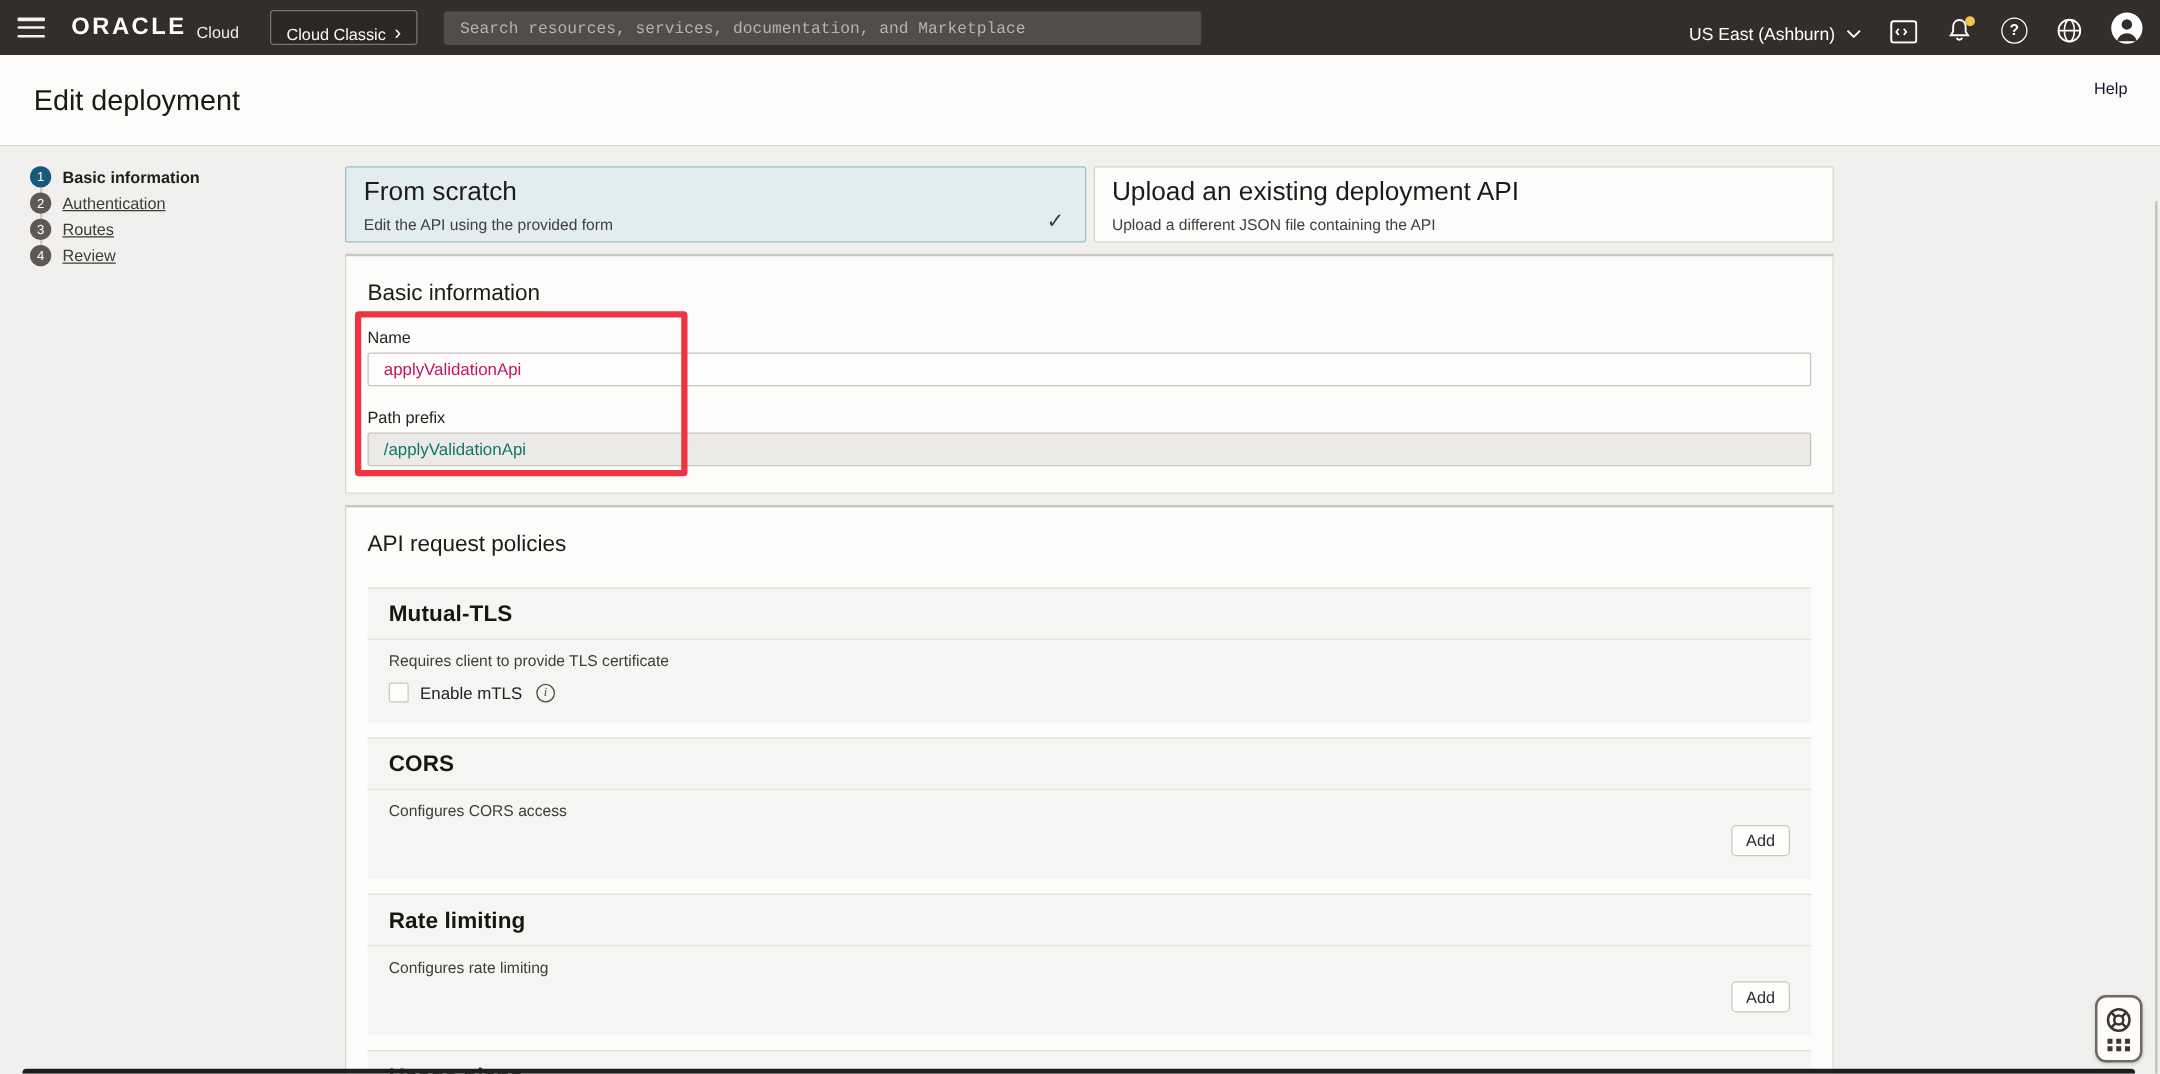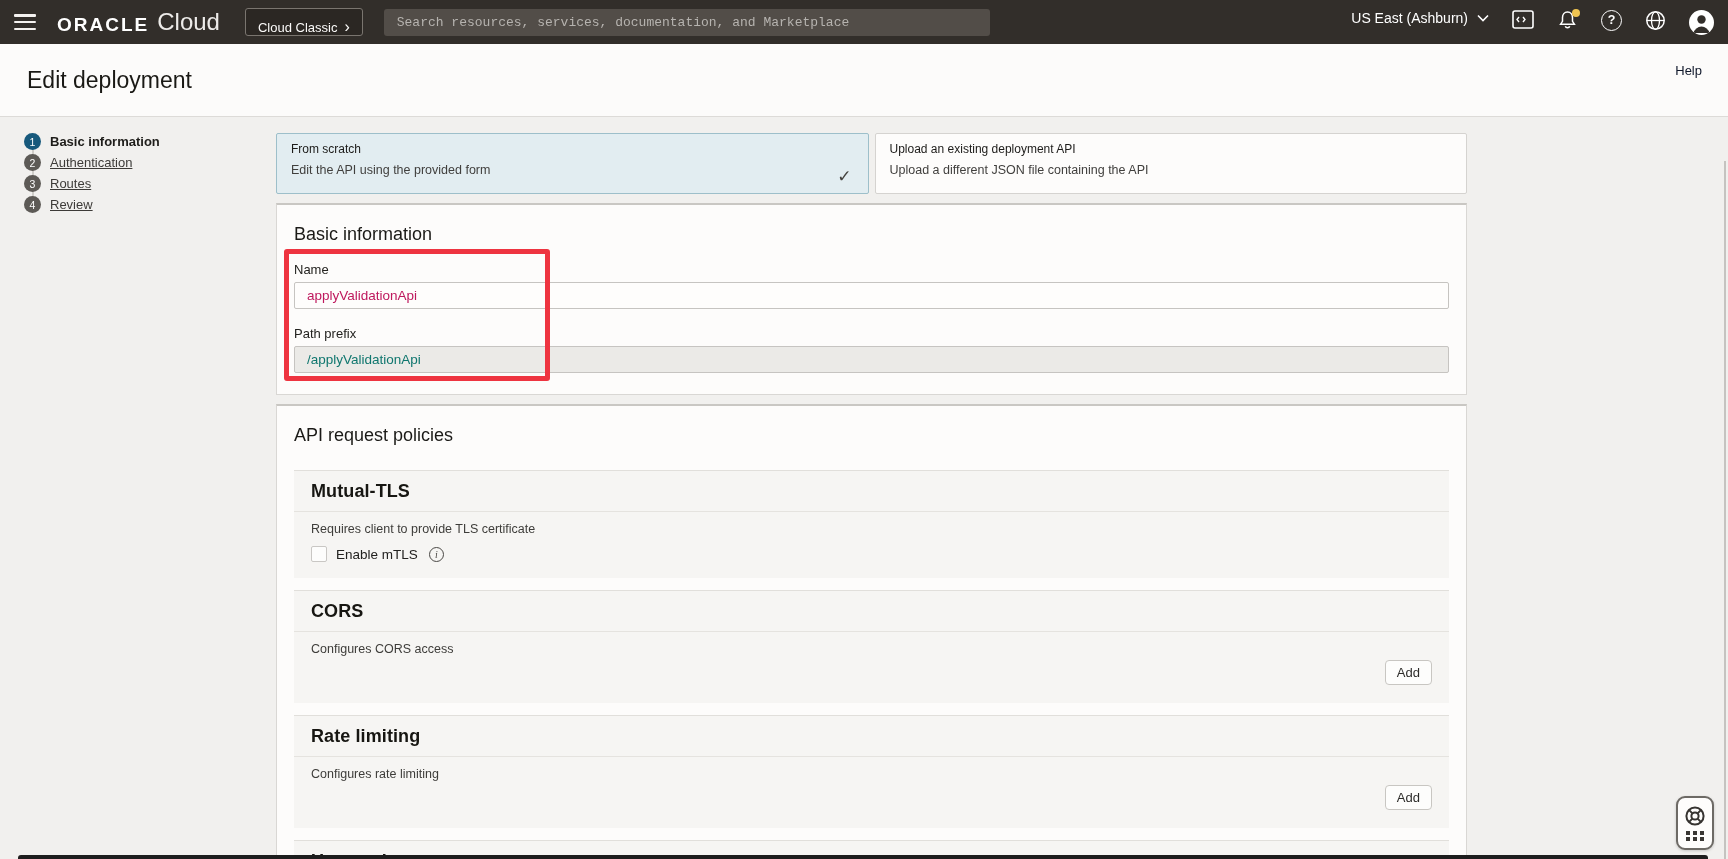--- a/index.html
+++ b/index.html
@@ -14,35 +14,35 @@
   
   .topbar {
     height:44px; background:#322e2a;
     display:flex; align-items:center;
     padding:0 14px;
   }
   .hamburger { width:22px; height:16px; display:flex; flex-direction:column; justify-content:space-between; cursor:pointer; }
   .hamburger span { display:block; height:2.5px; background:#f4f2f0; border-radius:1px; }
   .brand { margin-left:21px; display:flex; align-items:flex-end; gap:8px; color:#fff; }
   .brand-bold { font-size:19px; font-weight:700; letter-spacing:2px; }
-  .brand-light { font-size:24px; font-weight:400; color:#edebe9; }
+  .brand-light { font-size:13px; font-weight:400; color:#edebe9; }
   .classic-chip {
     margin-left:25px; height:28px; padding:0 12px;
     border:1px solid #7a756f; border-radius:3px; background:#2b2723;
     color:#fbfaf9; font-size:13px; display:flex; align-items:flex-end; gap:7px; cursor:pointer;
   }
   .classic-chevron { font-size:16px; line-height:1; margin-top:-2px; }
   .search {
     margin-left:21px; width:606px; height:27px;
     background:#524d48; border:none; border-radius:3px;
     color:#e8e6e4; font-size:13px; padding:0 13px;
     font-family:Liberation Mono, monospace;
   }
   .search::placeholder { color:#b6b3af; opacity:1; }
-  .top-right { margin-left:auto; display:flex; align-items:flex-start; gap:23px; }
+  .top-right { margin-left:auto; display:flex; align-items:flex-end; gap:23px; }
   .region { color:#fff; font-size:14px; display:flex; align-items:center; gap:9px; cursor:pointer; }
   .tb-icon { display:flex; align-items:center; justify-content:center; cursor:pointer; position:relative; }
   .ring-icon {
     width:21px; height:21px; border:1.5px solid #fff; border-radius:50%;
     display:flex; align-items:center; justify-content:center;
     color:#fff; font-size:12.5px; font-weight:700;
   }
   .bell-dot { position:absolute; top:-1px; right:-2px; width:8px; height:8px; border-radius:50%; background:#f0c551; }
   .avatar { width:25px; height:25px; border-radius:50%; background:#fff; overflow:hidden; display:flex; align-items:flex-end; justify-content:center; }
 
@@ -72,21 +72,21 @@
   
   .main { position:absolute; left:276px; top:16px; width:1191px; }
 
   .choice-row { display:flex; gap:6px; }
   .choice-card {
     flex:1; height:61px; background:#fdfcfb;
     border:1px solid #d5d3d0; border-radius:2px;
     padding:8px 14px; position:relative; cursor:pointer;
   }
   .choice-card.selected { background:#e2edf1; border-color:#9dbfca; }
-  .choice-title { font-size:12px; color:#1c1b19; }
+  .choice-title { font-size:21px; color:#1c1b19; }
   .choice-sub { font-size:12.5px; color:#403f3d; margin-top:7px; }
   .choice-check { position:absolute; right:16px; bottom:6px; font-size:17px; color:#45433f; }
 
   .card {
     background:#fdfcfb; border:1px solid #d9d7d4; border-top:2px solid #c9c7c3;
     margin-top:9px; padding:0 17px; position:relative;
   }
   .section-title { font-size:18px; font-weight:400; color:#1b1a17; padding-top:19px; }
 
   .card.basic { height:192px; }

